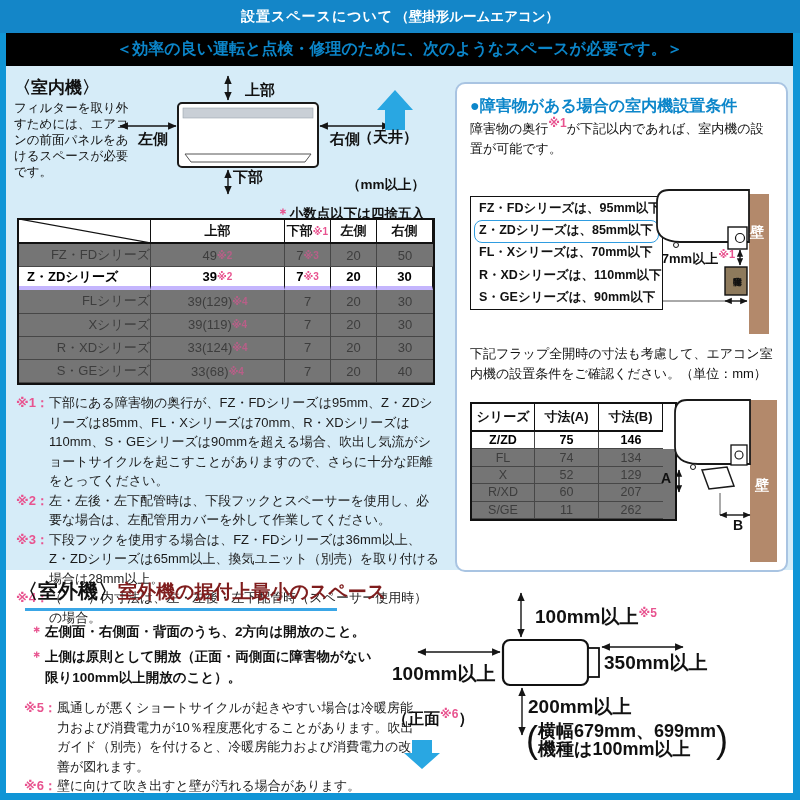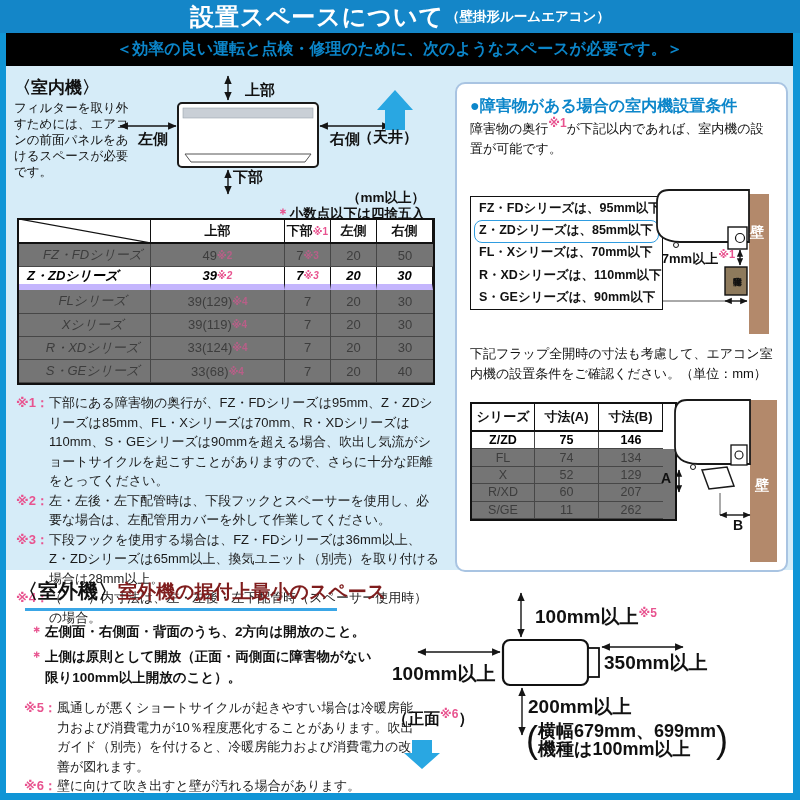--- a/index.html
+++ b/index.html
@@ -7,43 +7,43 @@
         font-family:"Liberation Sans","DejaVu Sans",sans-serif;color:#111;}
   .abs{position:absolute;}
   .b{font-weight:bold;}
   .pink{color:#e8538f;}
   .pinkd{color:#b85f88;}
   .sup{font-size:10px;vertical-align:5px;font-weight:bold;}
   .sup12{font-size:12px;vertical-align:6px;font-weight:bold;}
 
   .header-bar{left:0;top:0;width:800px;height:33px;background:#1486c8;color:#fff;
               display:flex;align-items:center;justify-content:center;}
-  .header-bar .ht{font-size:24px;font-weight:bold;letter-spacing:1px;}
+  .header-bar .ht{font-size:14px;font-weight:bold;letter-spacing:1px;}
   .header-bar .hp{font-size:13.5px;font-weight:bold;margin-left:2px;}
   .notice-bar{left:6px;top:33px;width:787px;height:33px;background:#000000;
               display:flex;align-items:center;justify-content:center;
               color:#0b85c9;font-size:16px;font-weight:bold;}
   .main-bg{left:6px;top:66px;width:787px;height:504px;background:#d6ecf8;}
   .frame{background:#1095d6;}
 
   .dimsvg line.dim{stroke:#151515;stroke-width:1.4;}
   .dimsvg line.thin{stroke:#555;stroke-width:1;}
 
   
   .itable{left:17px;top:218px;width:418px;border:2px solid #111;box-sizing:border-box;background:#757575;}
   .irow{display:grid;grid-template-columns:132px 134px 46px 46px 56px;height:23.2px;}
   .ihead{height:24px;background:#fff;}
   .ic{display:flex;align-items:center;justify-content:center;font-size:13px;
       border-right:1px solid #474747;border-bottom:1px solid #474747;overflow:hidden;}
   .ic:last-child{border-right:none;}
   .ihead .ic{background:#fff;border-right:1.5px solid #111;border-bottom:2px solid #111;font-weight:bold;color:#111;}
   .gray{color:#3d3d3d;}
-  .gray .ic.s{justify-content:center;padding-left:16px;font-style:italic;}
+  .gray .ic.s{justify-content:flex-end;padding-left:16px;}
   .hlrow{background:#fff;color:#000;font-weight:bold;}
-  .hlrow .ic{border-right:1.5px solid #111;border-bottom:6px solid #c4b5fd;font-style:italic;}
+  .hlrow .ic{border-right:1.5px solid #111;border-bottom:4px solid #c4b5fd;}
   .hlrow .ic.s{justify-content:flex-start;padding-left:8px;}
   .c0{padding:0;position:relative;background:#fff;}
 
   .note{display:flex;font-size:13px;line-height:19.5px;color:#1b1b1b;}
   .nlab{width:33px;flex:none;}
   .ntxt{flex:1;}
 
   
   .panel{left:455px;top:82px;width:333px;height:490px;background:#fff;
          border:2px solid #a9c4e2;border-radius:10px;box-sizing:border-box;}
@@ -104,21 +104,21 @@
     <line class="dim" x1="20" y1="60" x2="76" y2="60" marker-start="url(#mi)" marker-end="url(#mi)"></line>
     <line class="dim" x1="220" y1="60" x2="290" y2="60" marker-start="url(#mi)" marker-end="url(#mi)"></line>
     <polygon points="295,24 313,44 305,44 305,64 285,64 285,44 277,44" fill="#29a7e2"></polygon>
   </svg>
   <div class="abs b" style="left:245px;top:81px;font-size:15px;">上部</div>
   <div class="abs b" style="left:233px;top:168px;font-size:15px;">下部</div>
   <div class="abs b" style="left:138px;top:130px;font-size:15px;">左側</div>
   <div class="abs b" style="left:330px;top:130px;font-size:15px;">右側</div>
   <div class="abs b" style="left:358px;top:128px;font-size:15px;">（天井）</div>
 
-  <div class="abs b" style="left:293px;top:189px;width:132px;text-align:right;font-size:13.5px;">（mm以上）</div>
+  <div class="abs b" style="left:293px;top:176px;width:132px;text-align:right;font-size:13.5px;">（mm以上）</div>
   <div class="abs b" style="left:230px;top:205px;width:195px;text-align:right;font-size:13.5px;">
     <span class="pink">＊</span><span>小数点以下は四捨五入</span>
   </div>
 
   <div class="abs itable">
     <div class="irow ihead">
       <div class="ic c0">
         <svg width="132" height="24">
             <line x1="0" y1="0" x2="132" y2="24" stroke="#111" stroke-width="1.2"></line>
           </svg>

